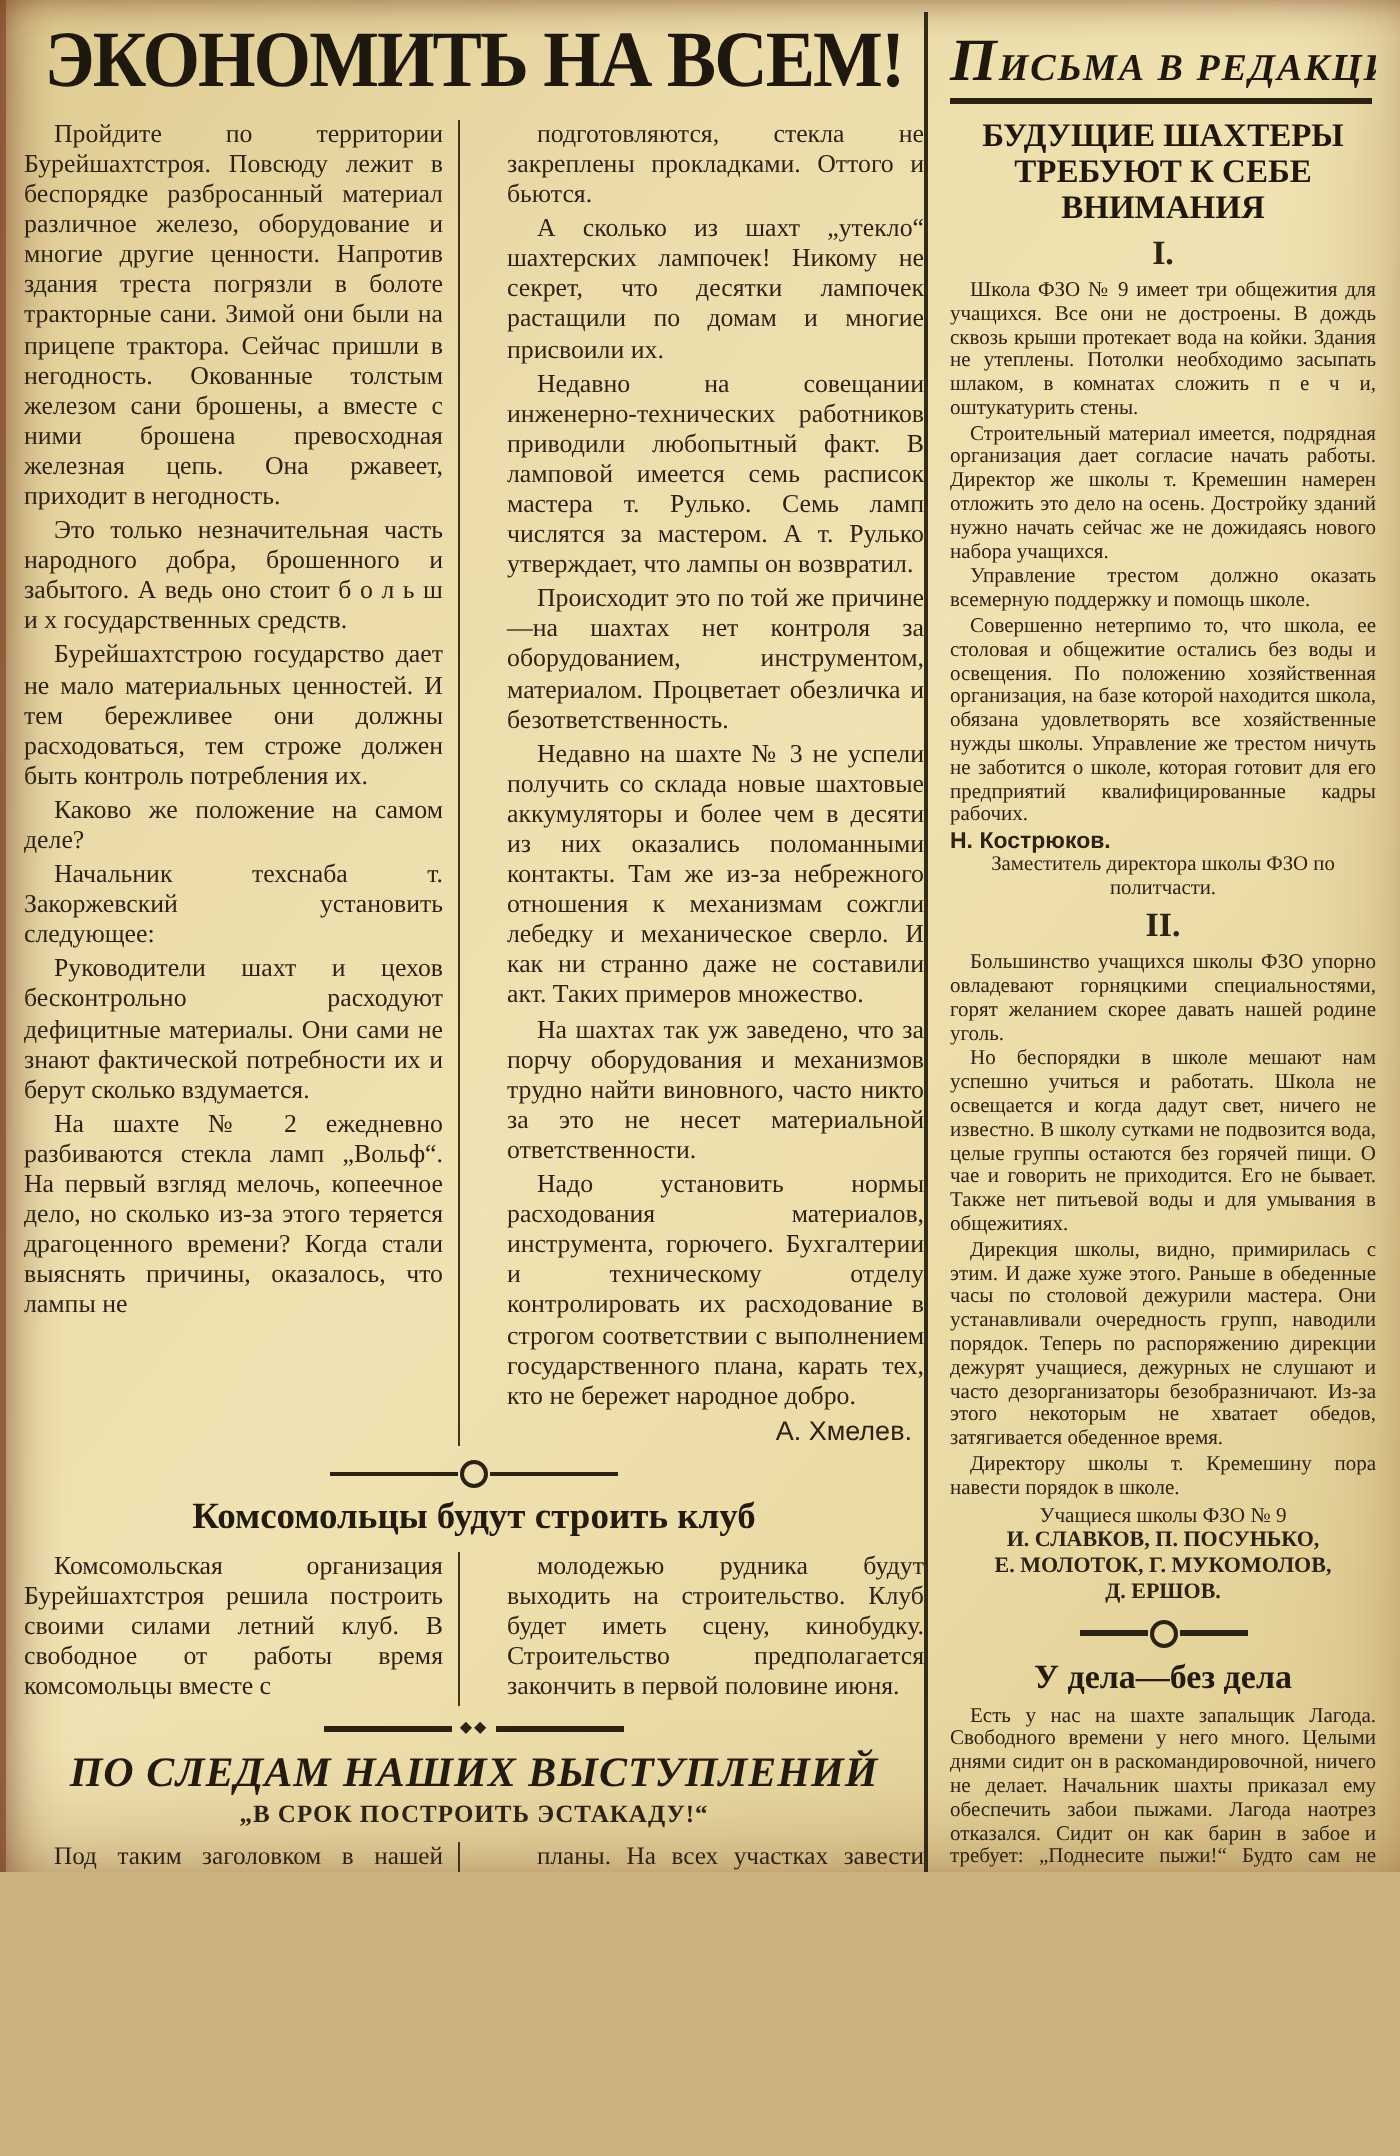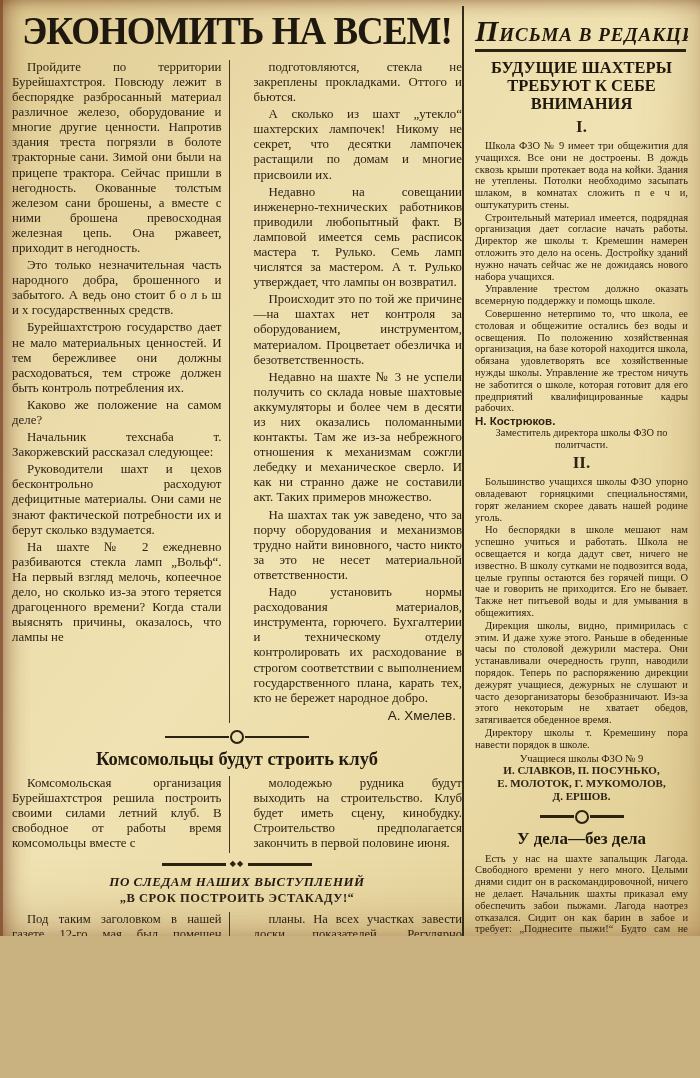--- a/index.html
+++ b/index.html
@@ -27,21 +27,21 @@
         font-family:"Liberation Sans","DejaVu Sans",sans-serif;}
 
   .orn{display:flex;align-items:center;justify-content:center;margin:7px auto 5px;}
   .orn .line{height:2.5px;background:#2c2212;width:64px;}
   .orn .ring{width:10px;height:10px;border:2.5px solid #2c2212;border-radius:50%;margin:0 1px;}
   .orn .gems{font-size:8px;letter-spacing:1px;margin:0 4px;color:#2c2212;line-height:1;}
 
   .club-title{margin:2px 0 6px;text-align:center;font-size:18.5px;font-weight:bold;color:#241b10;}
   .club-text .para{font-size:12.9px;line-height:15.1px;}
 
-  .kicker{margin:6px 0 1px;text-align:center;font-size:13px;font-weight:bold;font-style:italic;
+  .kicker{margin:6px 0 1px;text-align:center;font-size:21px;font-weight:bold;font-style:italic;
         letter-spacing:.5px;color:#241b10;}
   .subtitle{margin:0 0 6px;text-align:center;font-size:12.5px;font-weight:bold;letter-spacing:.5px;}
   .followup-text .para{font-size:12.6px;line-height:14.6px;}
 
   
   .right-col{position:absolute;left:462px;top:6px;width:226px;height:1006px;overflow:hidden;
         border-left:2.5px solid #342a18;padding-left:11px;box-sizing:border-box;}
   .letters-header{margin:8px 0 0;font-size:19px;font-weight:bold;font-style:italic;
         letter-spacing:1px;white-space:nowrap;color:#20180d;}
   .letters-header::first-letter{font-size:30px;}
@@ -77,21 +77,21 @@
   <div class="left-area">
 
     <h1 class="main-title">ЭКОНОМИТЬ НА ВСЕМ!</h1>
 
     <div class="twocol main-text">
       <div class="col ruled">
           <p class="para main-para">Пройдите по территории Бурейшахтстроя. Повсюду лежит в беспорядке разбросанный материал различное железо, оборудование и многие другие ценности. Напротив здания треста погрязли в болоте тракторные сани. Зимой они были на прицепе трактора. Сейчас пришли в негодность. Окованные толстым железом сани брошены, а вместе с ними брошена превосходная железная цепь. Она ржавеет, приходит в негодность.</p>
           <p class="para main-para">Это только незначительная часть народного добра, брошенного и забытого. А ведь оно стоит б о л ь ш и х государственных средств.</p>
           <p class="para main-para">Бурейшахтстрою государство дает не мало материальных ценностей. И тем бережливее они должны расходоваться, тем строже должен быть контроль потребления их.</p>
           <p class="para main-para">Каково же положение на самом деле?</p>
-          <p class="para main-para">Начальник техснаба т. Закоржевский рассказал следующее:</p>
+          <p class="para main-para">Начальник техснаба т. Закоржевский установить следующее:</p>
           <p class="para main-para">Руководители шахт и цехов бесконтрольно расходуют дефицитные материалы. Они сами не знают фактической потребности их и берут сколько вздумается.</p>
           <p class="para main-para">На шахте № 2 ежедневно разбиваются стекла ламп „Вольф“. На первый взгляд мелочь, копеечное дело, но сколько из-за этого теряется драгоценного времени? Когда стали выяснять причины, оказалось, что лампы не</p>
         </div>
       <div class="col second">
         <div>
             <p class="para main-para">подготовляются, стекла не закреплены прокладками. Оттого и бьются.</p>
             <p class="para main-para">А сколько из шахт „утекло“ шахтерских лампочек! Никому не секрет, что десятки лампочек растащили по домам и многие присвоили их.</p>
             <p class="para main-para">Недавно на совещании инженерно-технических работников приводили любопытный факт. В ламповой имеется семь расписок мастера т. Рулько. Семь ламп числятся за мастером. А т. Рулько утверждает, что лампы он возвратил.</p>
             <p class="para main-para">Происходит это по той же причине—на шахтах нет контроля за оборудованием, инструментом, материалом. Процветает обезличка и безответственность.</p>
             <p class="para main-para">Недавно на шахте № 3 не успели получить со склада новые шахтовые аккумуляторы и более чем в десяти из них оказались поломанными контакты. Там же из-за небрежного отношения к механизмам сожгли лебедку и механическое сверло. И как ни странно даже не составили акт. Таких примеров множество.</p>

